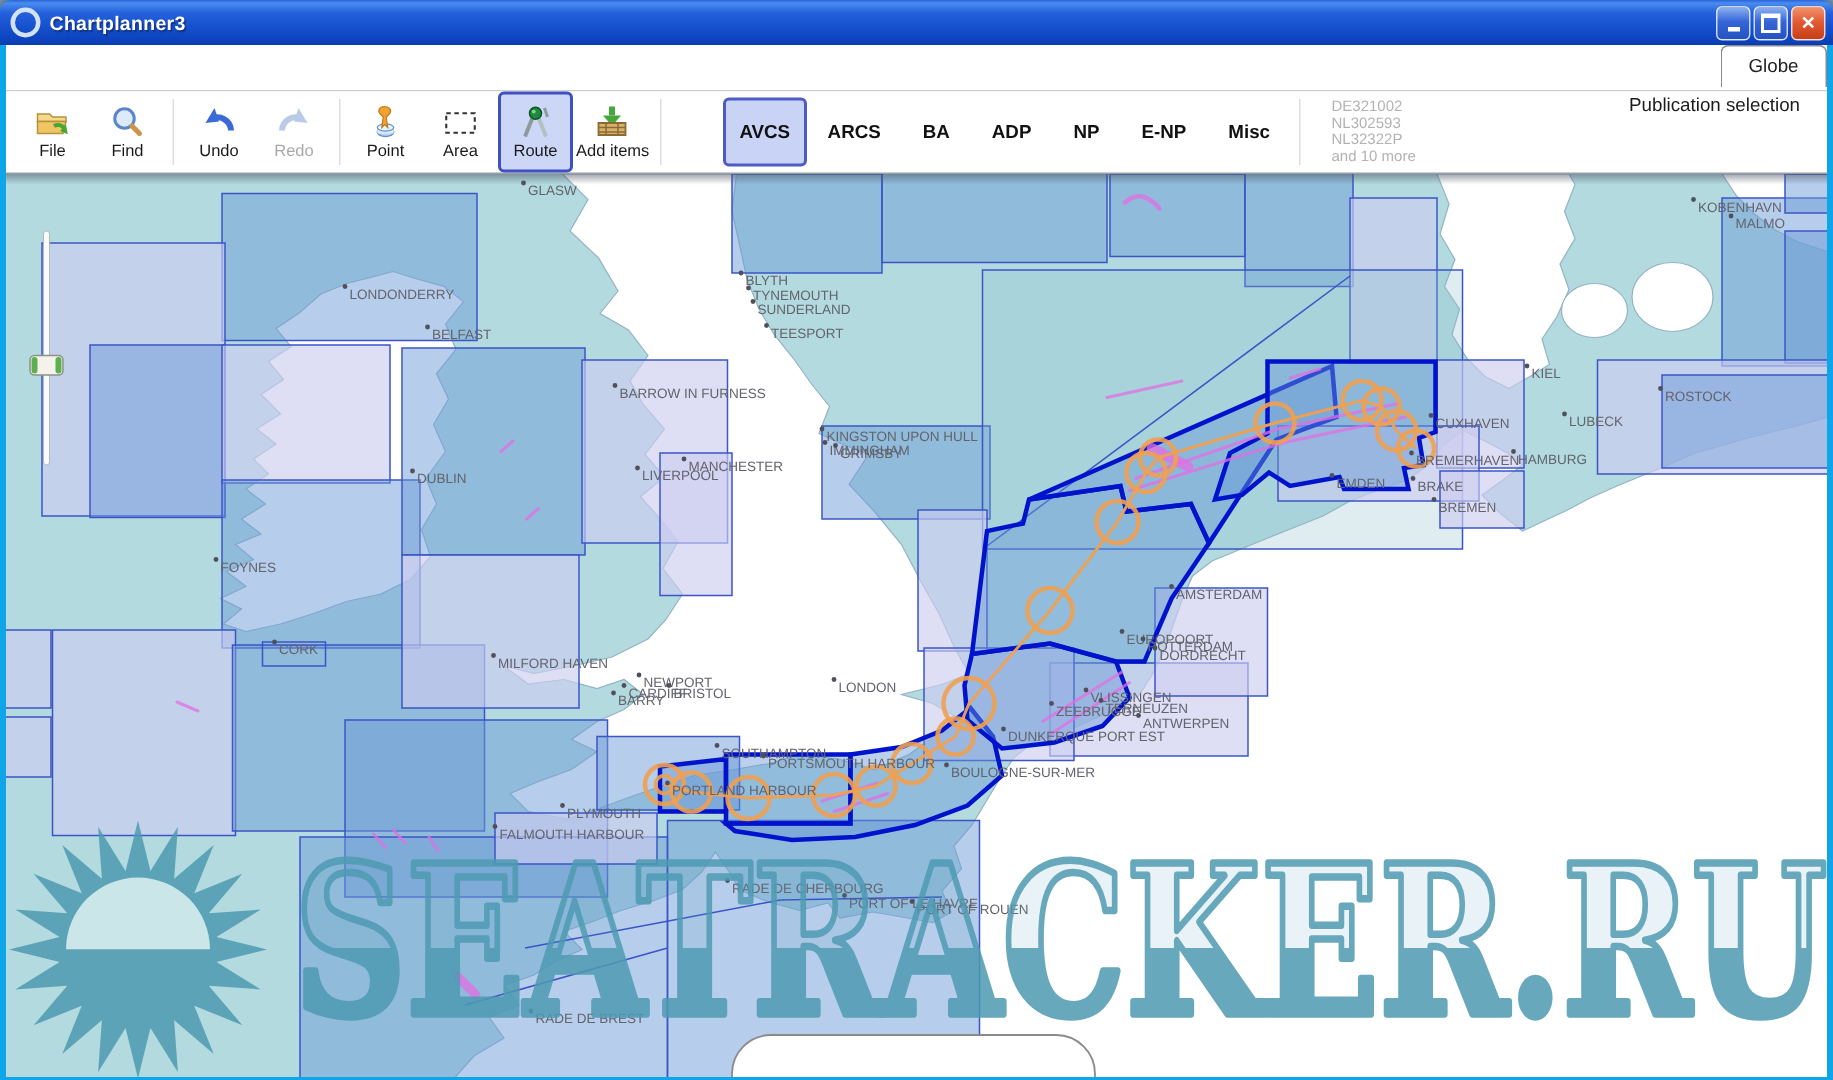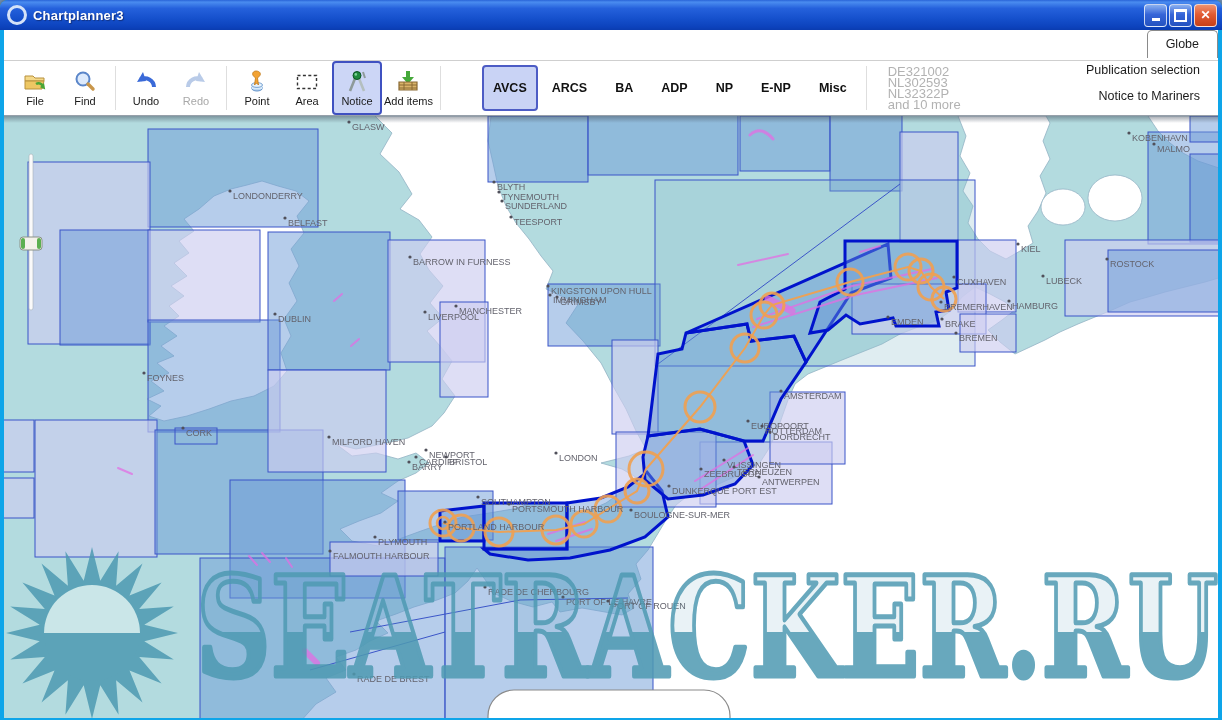--- a/index.html
+++ b/index.html
@@ -22,21 +22,21 @@
   .toolbar{height:54px;background:#fff;display:flex;align-items:center;border-bottom:1px solid #97a0aa;padding-left:6px;}
   .tb-btn{display:flex;flex-direction:column;align-items:center;justify-content:center;min-width:46px;height:50px;
     font-size:11px;color:#1a1a1a;border:2px solid transparent;border-radius:4px;cursor:pointer;}
   .tb-btn .tb-icon{height:26px;display:flex;align-items:center;}
   .tb-btn.selected{background:#ccd6f6;border-color:#3f51c1;}
   .tb-btn.disabled{cursor:default;}
   .tb-btn.disabled .tb-label{color:#a8a8a8;}
   .tb-sep{width:1px;height:44px;background:#dedede;margin:0 5px;flex:none;}
   .cat-btn{font-weight:bold;font-size:12.5px;color:#111;padding:14px 12px;border:2px solid transparent;border-radius:4px;cursor:pointer;white-space:nowrap;}
   .cat-btn.selected{background:#c9d3f5;border-color:#4d5cc5;padding:14px 9px;margin-left:36px;}
-  .sel-list{font-size:13px;color:#b2b2b2;line-height:11px;margin-left:16px;white-space:nowrap;}
+  .sel-list{font-size:10px;color:#b2b2b2;line-height:11px;margin-left:16px;white-space:nowrap;}
   .map{position:relative;height:602px;overflow:hidden;background:#b3dbdf;}
   .map svg{display:block;}
   text{user-select:none;}
 </style>
 </head>
 <body>
 
 <div class="win">
   <div class="titlebar">
     <span class="appicon"></span>
@@ -48,21 +48,20 @@
         <div class="wbtn maxb">
           <div class="gl-max"></div>
         </div>
         <div class="wbtn closeb">✕</div>
       </span>
   </div>
   <div class="content">
     <div class="tabbar" id="tabbar">
         <div class="tab active">Globe</div>
         <div class="tab">Publication selection</div>
-        <div class="tab">Notice to Mariners</div>
       </div>
     <div class="toolbar" id="toolbar">
         <div class="tb-btn">
           <span class="tb-icon">
             <svg width="26" height="26" viewBox="0 0 26 26">
               <path d="M3,7 l8,0 2,2 9,0 0,3 -19,0 z" fill="#f5d98a" stroke="#b8913c"></path>
               <path d="M3,12 l19,0 -2,8 -17,0 z" fill="#eec763" stroke="#b8913c"></path>
               <path d="M14,15 a5,5 0 0 1 7,2" fill="none" stroke="#4aa636" stroke-width="2.6"></path>
               <path d="M22,14 l1.2,6.5 -5.2,-2.2 z" fill="#4aa636"></path>
             </svg>
@@ -120,21 +119,21 @@
         <div class="tb-btn selected">
           <span class="tb-icon">
             <svg width="26" height="26" viewBox="0 0 26 26">
               <line x1="12" y1="7" x2="6" y2="22" stroke="#8e9a9a" stroke-width="2.6"></line>
               <line x1="14" y1="7" x2="20" y2="22" stroke="#b4bfbf" stroke-width="2.6"></line>
               <line x1="19" y1="3" x2="21" y2="9" stroke="#8e9a9a" stroke-width="2"></line>
               <circle cx="13" cy="6.5" r="4" fill="#1f8a3d" stroke="#0b5424"></circle>
               <circle cx="11.8" cy="5.4" r="1.3" fill="#7fd49a"></circle>
             </svg>
           </span>
-          <span class="tb-label">Notice</span>
+          <span class="tb-label">Route</span>
         </div>
         <div class="tb-btn">
           <span class="tb-icon">
             <svg width="26" height="26" viewBox="0 0 26 26">
               <rect x="11" y="2" width="4" height="6" fill="#45a83a"></rect>
               <path d="M7,8 h12 l-6,7 z" fill="#45a83a"></path>
               <path d="M4,13 h18 v8 h-18 z" fill="#d9b36a" stroke="#8a6a34" stroke-width="1.2"></path>
               <line x1="4" y1="16" x2="22" y2="16" stroke="#8a6a34"></line>
               <line x1="4" y1="19" x2="22" y2="19" stroke="#8a6a34"></line>
               <line x1="9" y1="13" x2="9" y2="21" stroke="#8a6a34"></line>

